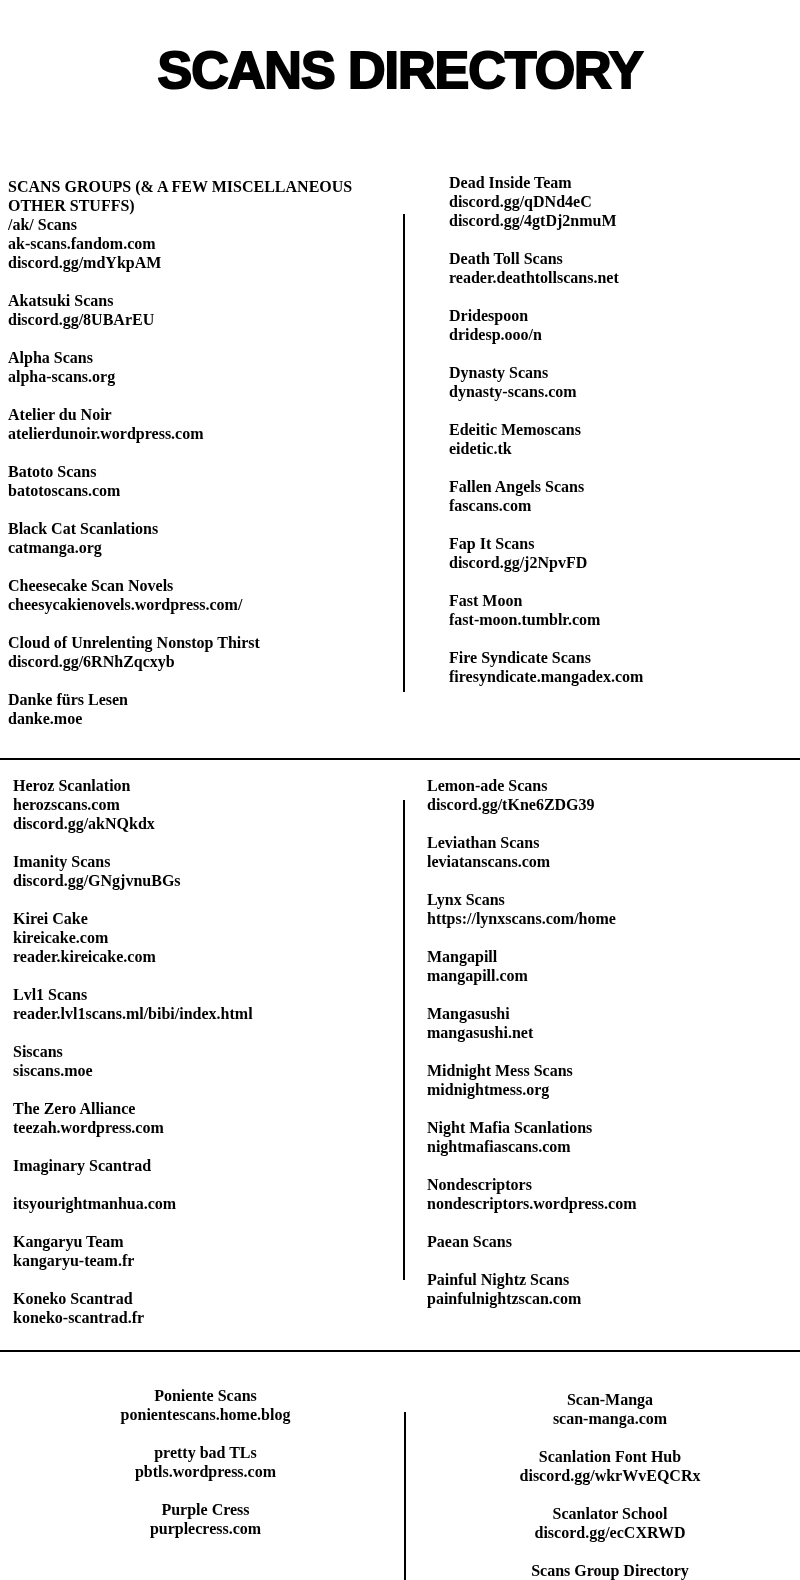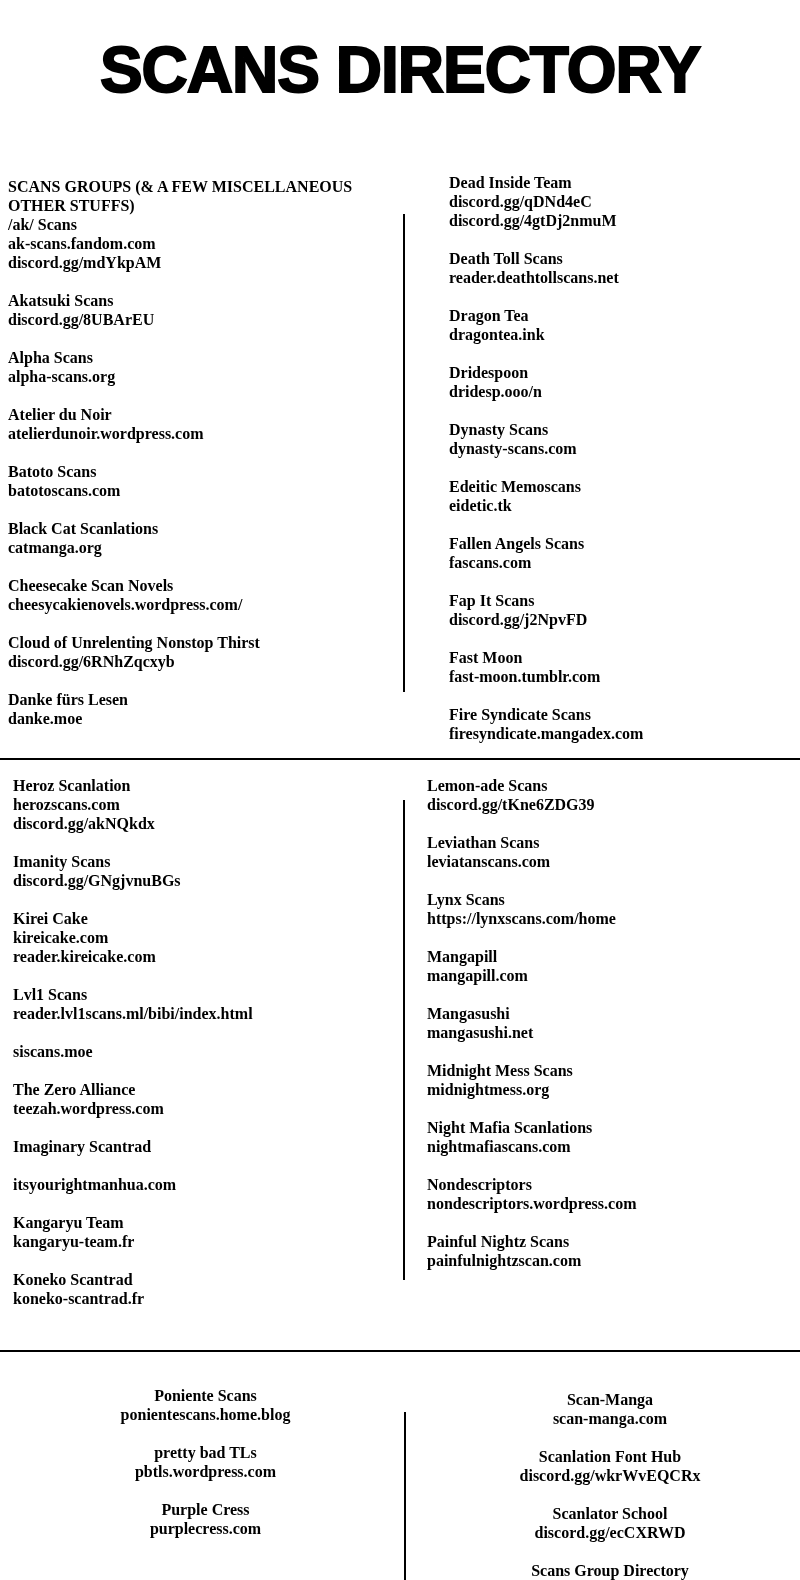--- a/index.html
+++ b/index.html
@@ -12,21 +12,21 @@
     font-size: 16px;
     line-height: 19px;
     overflow: hidden;
     position: relative;
   }
   .page-title {
     margin: 26px 0 0 0;
     text-align: center;
     font-family: "Liberation Sans", sans-serif;
     font-weight: 700;
-    font-size: 64px;
+    font-size: 52px;
     line-height: 88px;
     letter-spacing: -1px;
     -webkit-text-stroke: 2px #000000;
     white-space: nowrap;
   }
   .section {
     position: relative;
     display: flex;
     box-sizing: border-box;
     width: 800px;
@@ -115,24 +115,20 @@
       <div class="entry">
         <div class="gname">Dead Inside Team</div>
         <div class="gurl">discord.gg/qDNd4eC</div>
         <div class="gurl">discord.gg/4gtDj2nmuM</div>
       </div>
       <div class="entry">
         <div class="gname">Death Toll Scans</div>
         <div class="gurl">reader.deathtollscans.net</div>
       </div>
       <div class="entry">
-        <div class="gname">Dragon Tea</div>
-        <div class="gurl">dragontea.ink</div>
-      </div>
-      <div class="entry">
         <div class="gname">Dridespoon</div>
         <div class="gurl">dridesp.ooo/n</div>
       </div>
       <div class="entry">
         <div class="gname">Dynasty Scans</div>
         <div class="gurl">dynasty-scans.com</div>
       </div>
       <div class="entry">
         <div class="gname">Edeitic Memoscans</div>
         <div class="gurl">eidetic.tk</div>
@@ -172,20 +168,21 @@
       <div class="entry">
         <div class="gname">Kirei Cake</div>
         <div class="gurl">kireicake.com</div>
         <div class="gurl">reader.kireicake.com</div>
       </div>
       <div class="entry">
         <div class="gname">Lvl1 Scans</div>
         <div class="gurl">reader.lvl1scans.ml/bibi/index.html</div>
       </div>
       <div class="entry">
+        <div class="gname">Siscans</div>
         <div class="gurl">siscans.moe</div>
       </div>
       <div class="entry">
         <div class="gname">The Zero Alliance</div>
         <div class="gurl">teezah.wordpress.com</div>
       </div>
       <div class="entry">
         <div class="gname">Imaginary Scantrad</div>
       </div>
       <div class="entry">
@@ -228,20 +225,21 @@
       </div>
       <div class="entry">
         <div class="gname">Night Mafia Scanlations</div>
         <div class="gurl">nightmafiascans.com</div>
       </div>
       <div class="entry">
         <div class="gname">Nondescriptors</div>
         <div class="gurl">nondescriptors.wordpress.com</div>
       </div>
       <div class="entry">
+        <div class="gname">Paean Scans</div>
       </div>
       <div class="entry">
         <div class="gname">Painful Nightz Scans</div>
         <div class="gurl">painfulnightzscan.com</div>
       </div>
     </div>
 </div>
 
 <div class="hline"></div>
 

